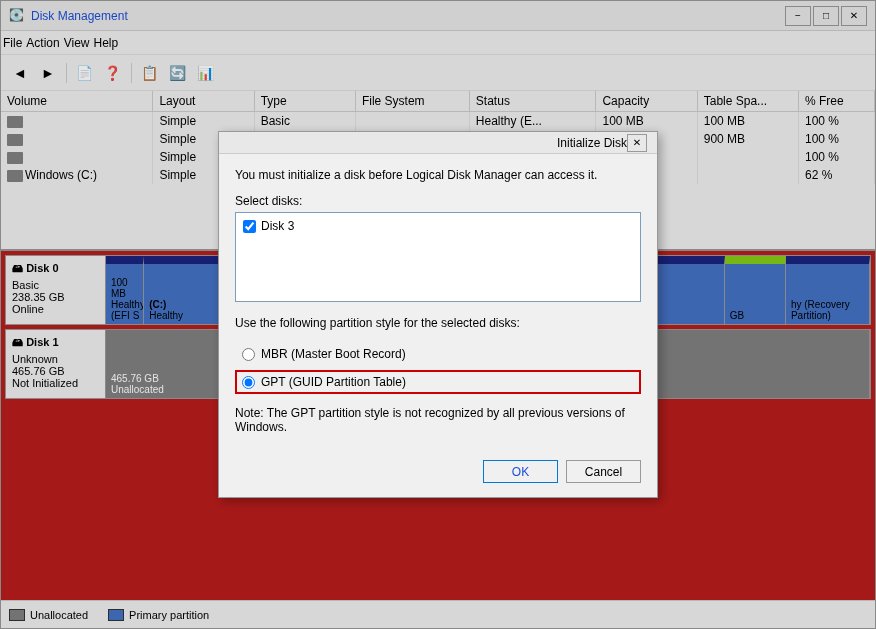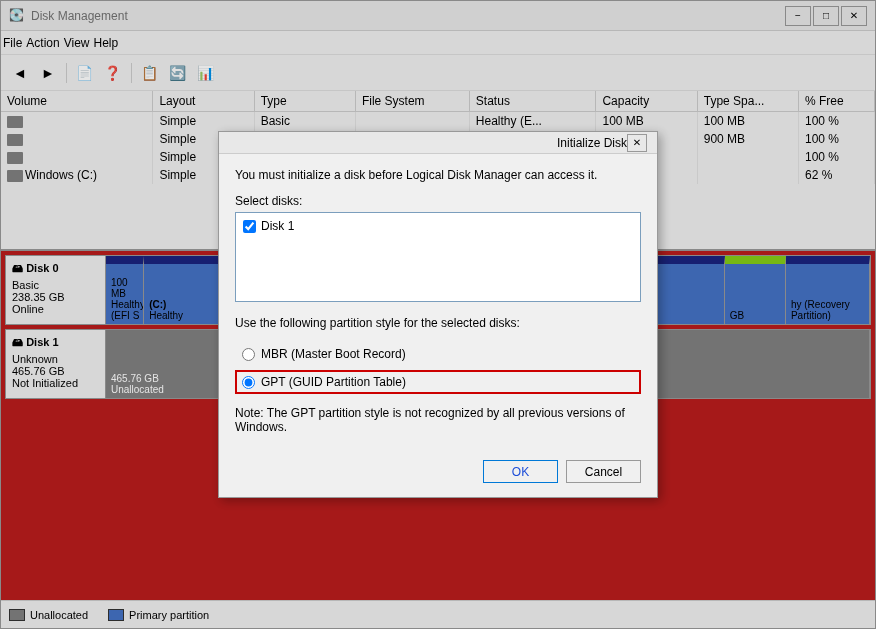--- a/index.html
+++ b/index.html
@@ -38,21 +38,21 @@
       gap: 6px;
     }
 
     .title-icon {
       width: 16px;
       height: 16px;
     }
 
     .title-text {
       font-size: 12px;
-      color: #737373;
+      color: #1d4ed8;
     }
 
     .title-bar-controls {
       display: flex;
       gap: 2px;
     }
 
     .title-btn {
       width: 26px;
       height: 20px;
@@ -475,21 +475,21 @@
     <div class="table-section">
       <table>
         <thead>
           <tr>
             <th class="volume-col">Volume</th>
             <th class="layout-col">Layout</th>
             <th class="type-col">Type</th>
             <th class="fs-col">File System</th>
             <th class="status-col">Status</th>
             <th class="cap-col">Capacity</th>
-            <th class="free-col">Type Spa...</th>
+            <th class="free-col">Table Spa...</th>
             <th class="pct-col">% Free</th>
           </tr>
         </thead>
         <tbody>
           <tr>
             <td><span class="disk-icon"></span></td>
             <td>Simple</td>
             <td>Basic</td>
             <td></td>
             <td>Healthy (E...</td>
@@ -597,21 +597,21 @@
       <button class="modal-close-btn">✕</button>
     </div>
 
     <div class="modal-body">
       <p>You must initialize a disk before Logical Disk Manager can access it.</p>
 
       <label>Select disks:</label>
       <div class="disk-list">
         <div class="disk-list-item">
           <input type="checkbox" checked="" style="">
-          <span>Disk 1</span>
+          <span>Disk 3</span>
         </div>
       </div>
 
       <p class="partition-style-label">Use the following partition style for the selected disks:</p>
 
       <div class="radio-group">
         <div class="radio-option">
           <input type="radio" name="partition_style" style="">
           <span>MBR (Master Boot Record)</span>
         </div>

